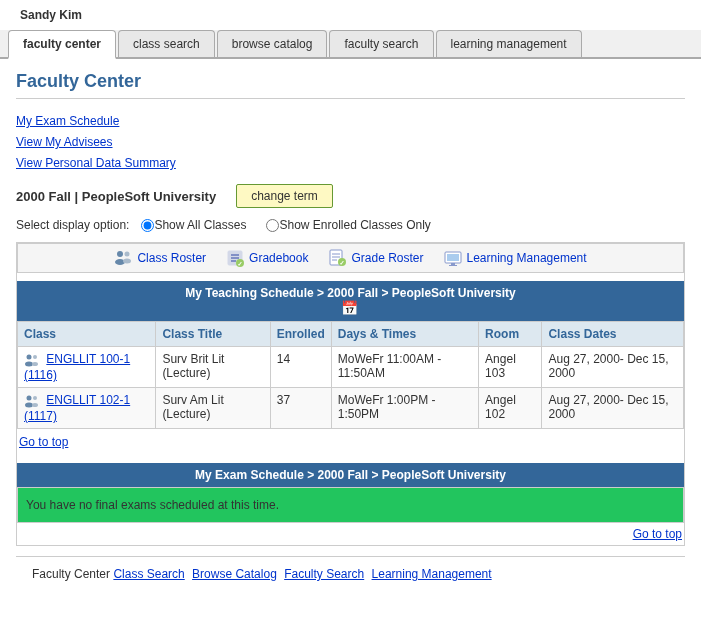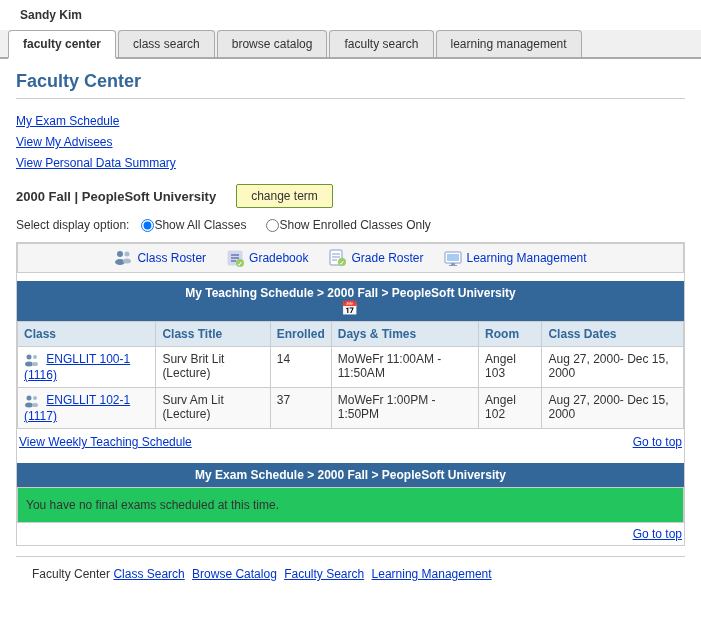--- a/index.html
+++ b/index.html
@@ -243,21 +243,20 @@
             </td>
             <td>Surv Am Lit (Lecture)</td>
             <td>37</td>
             <td>MoWeFr 1:00PM - 1:50PM</td>
             <td>Angel 102</td>
             <td>Aug 27, 2000- Dec 15, 2000</td>
           </tr>
         </tbody>
       </table>
       <div class="bottom-links">
-        <a>View Weekly Teaching Schedule</a>
         <a>Go to top</a>
       </div>
     </div>
 
     <div class="exam-section">
       <div class="section-header">
         <span>My Exam Schedule &gt; 2000 Fall &gt; PeopleSoft University</span>
       </div>
       <div class="exam-content">
         <span>You have no final exams scheduled at this time.</span>

